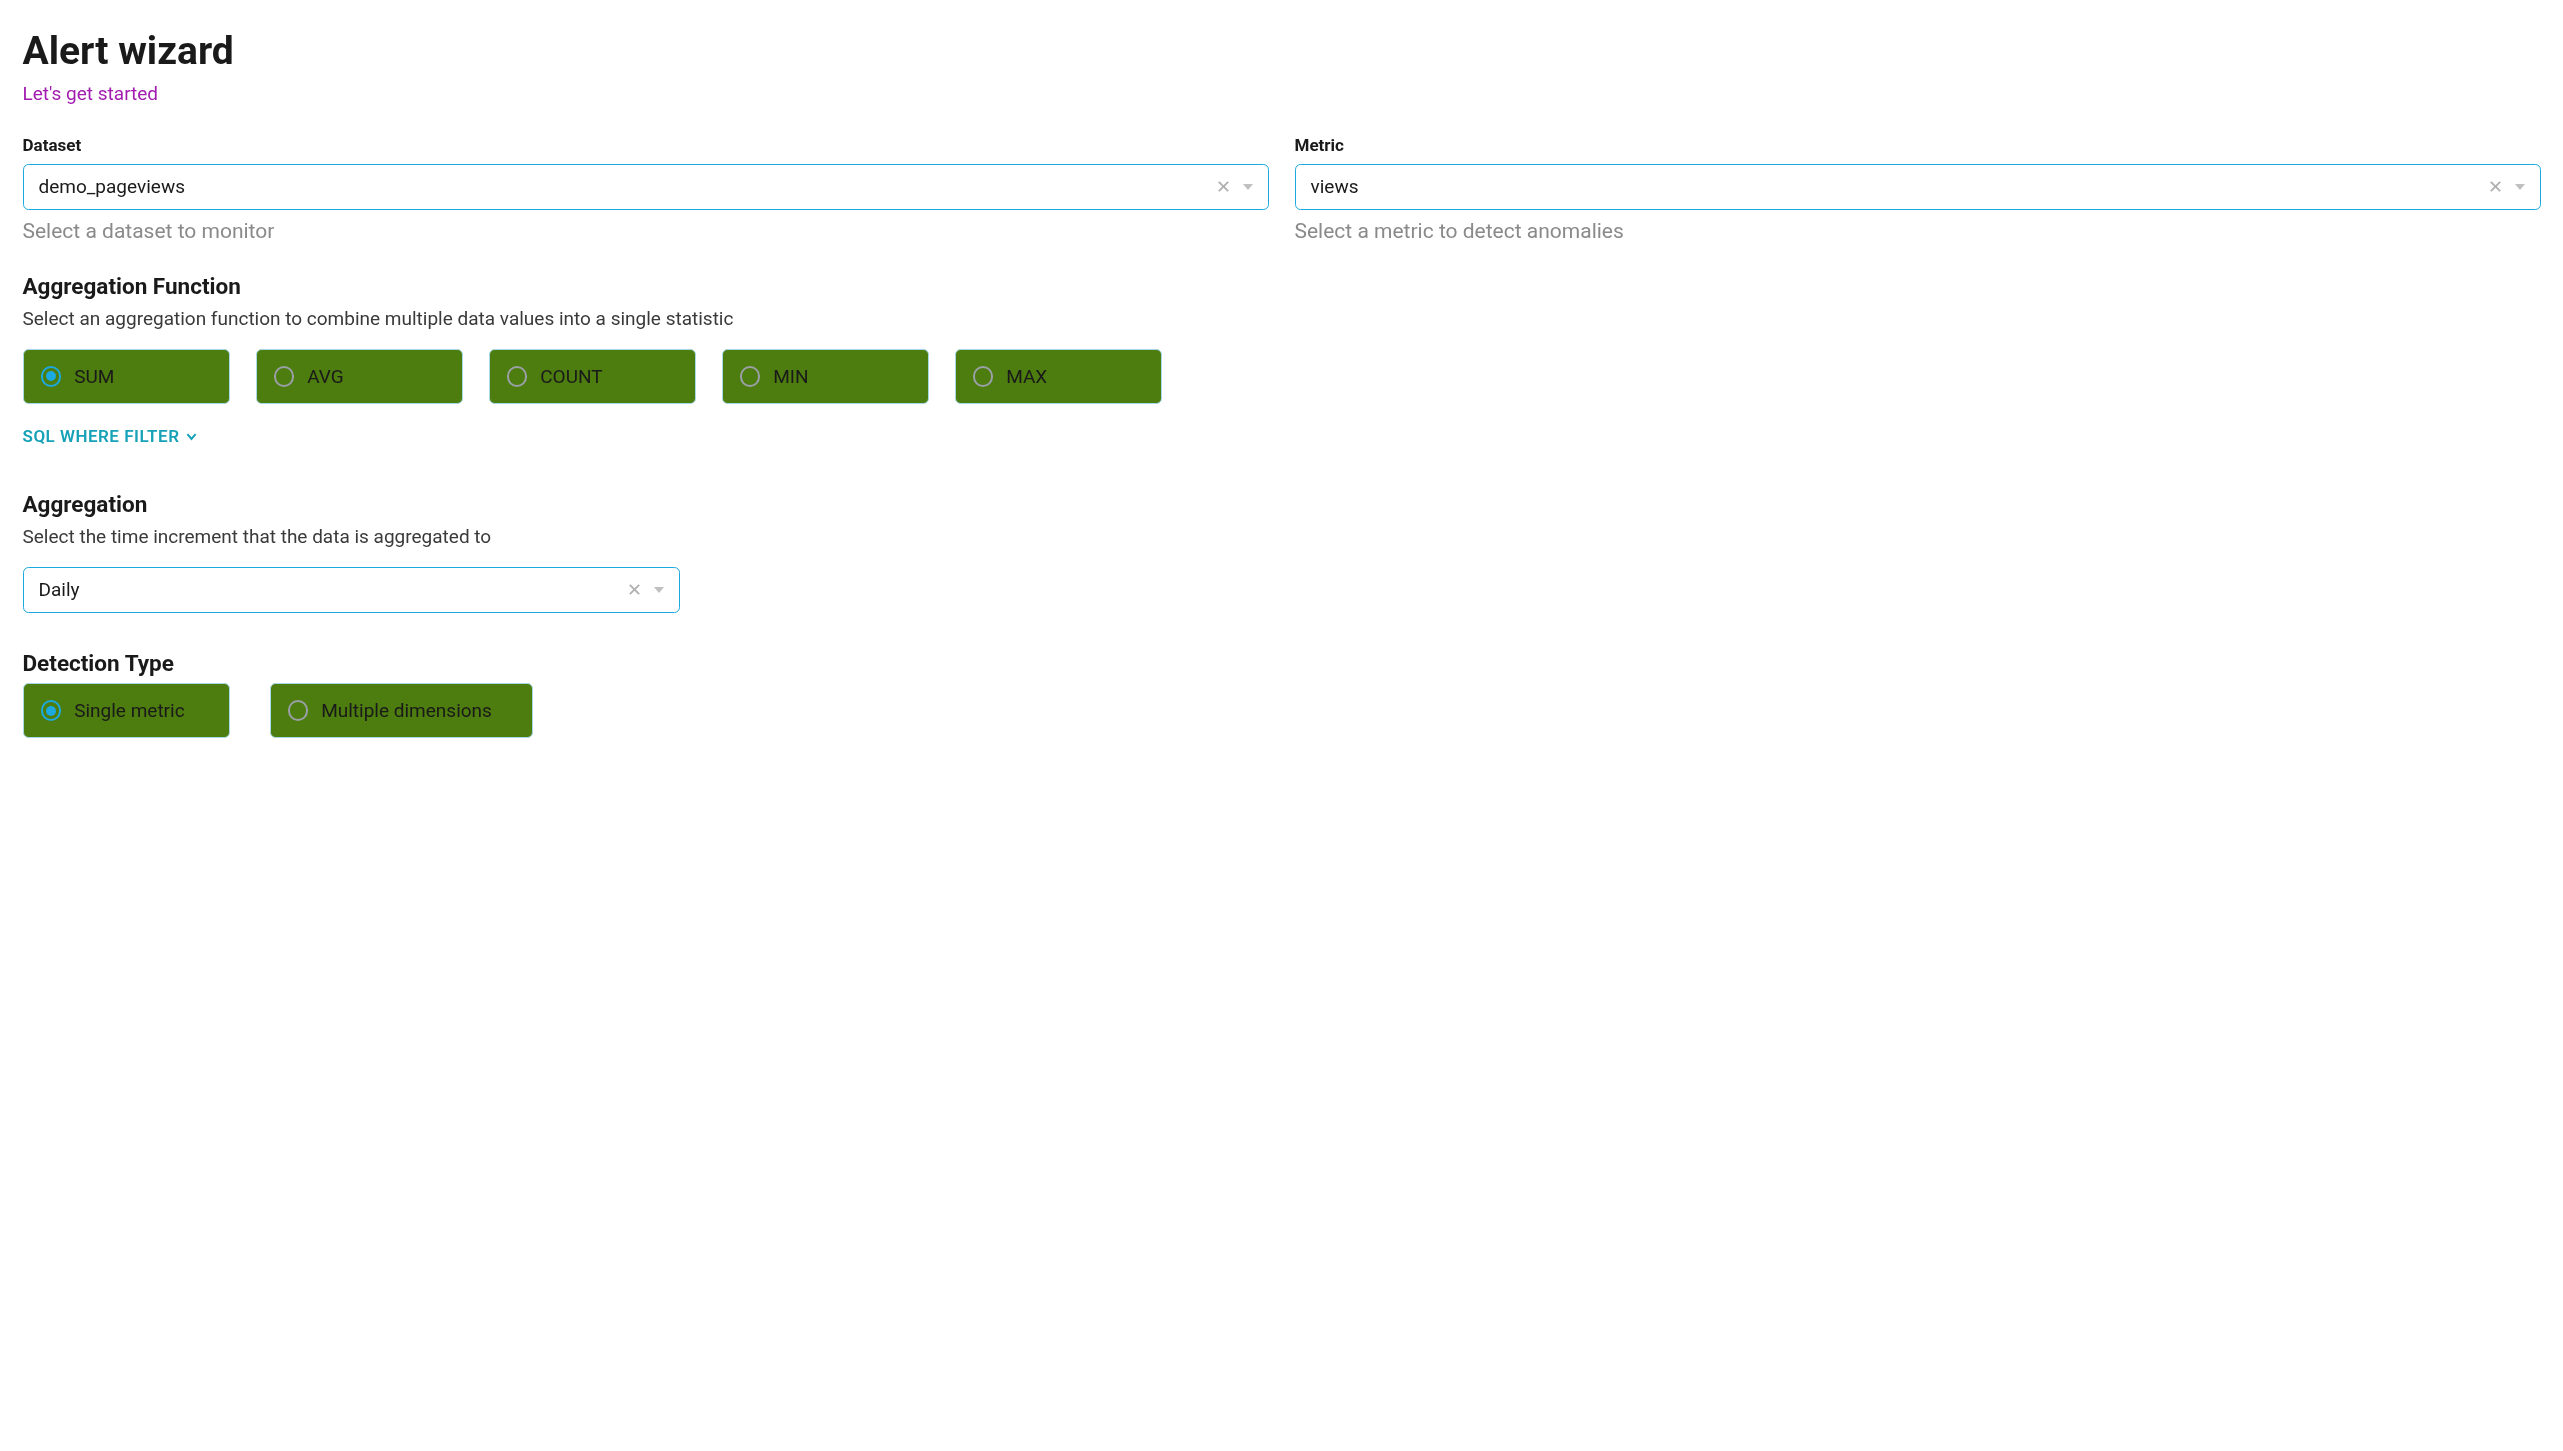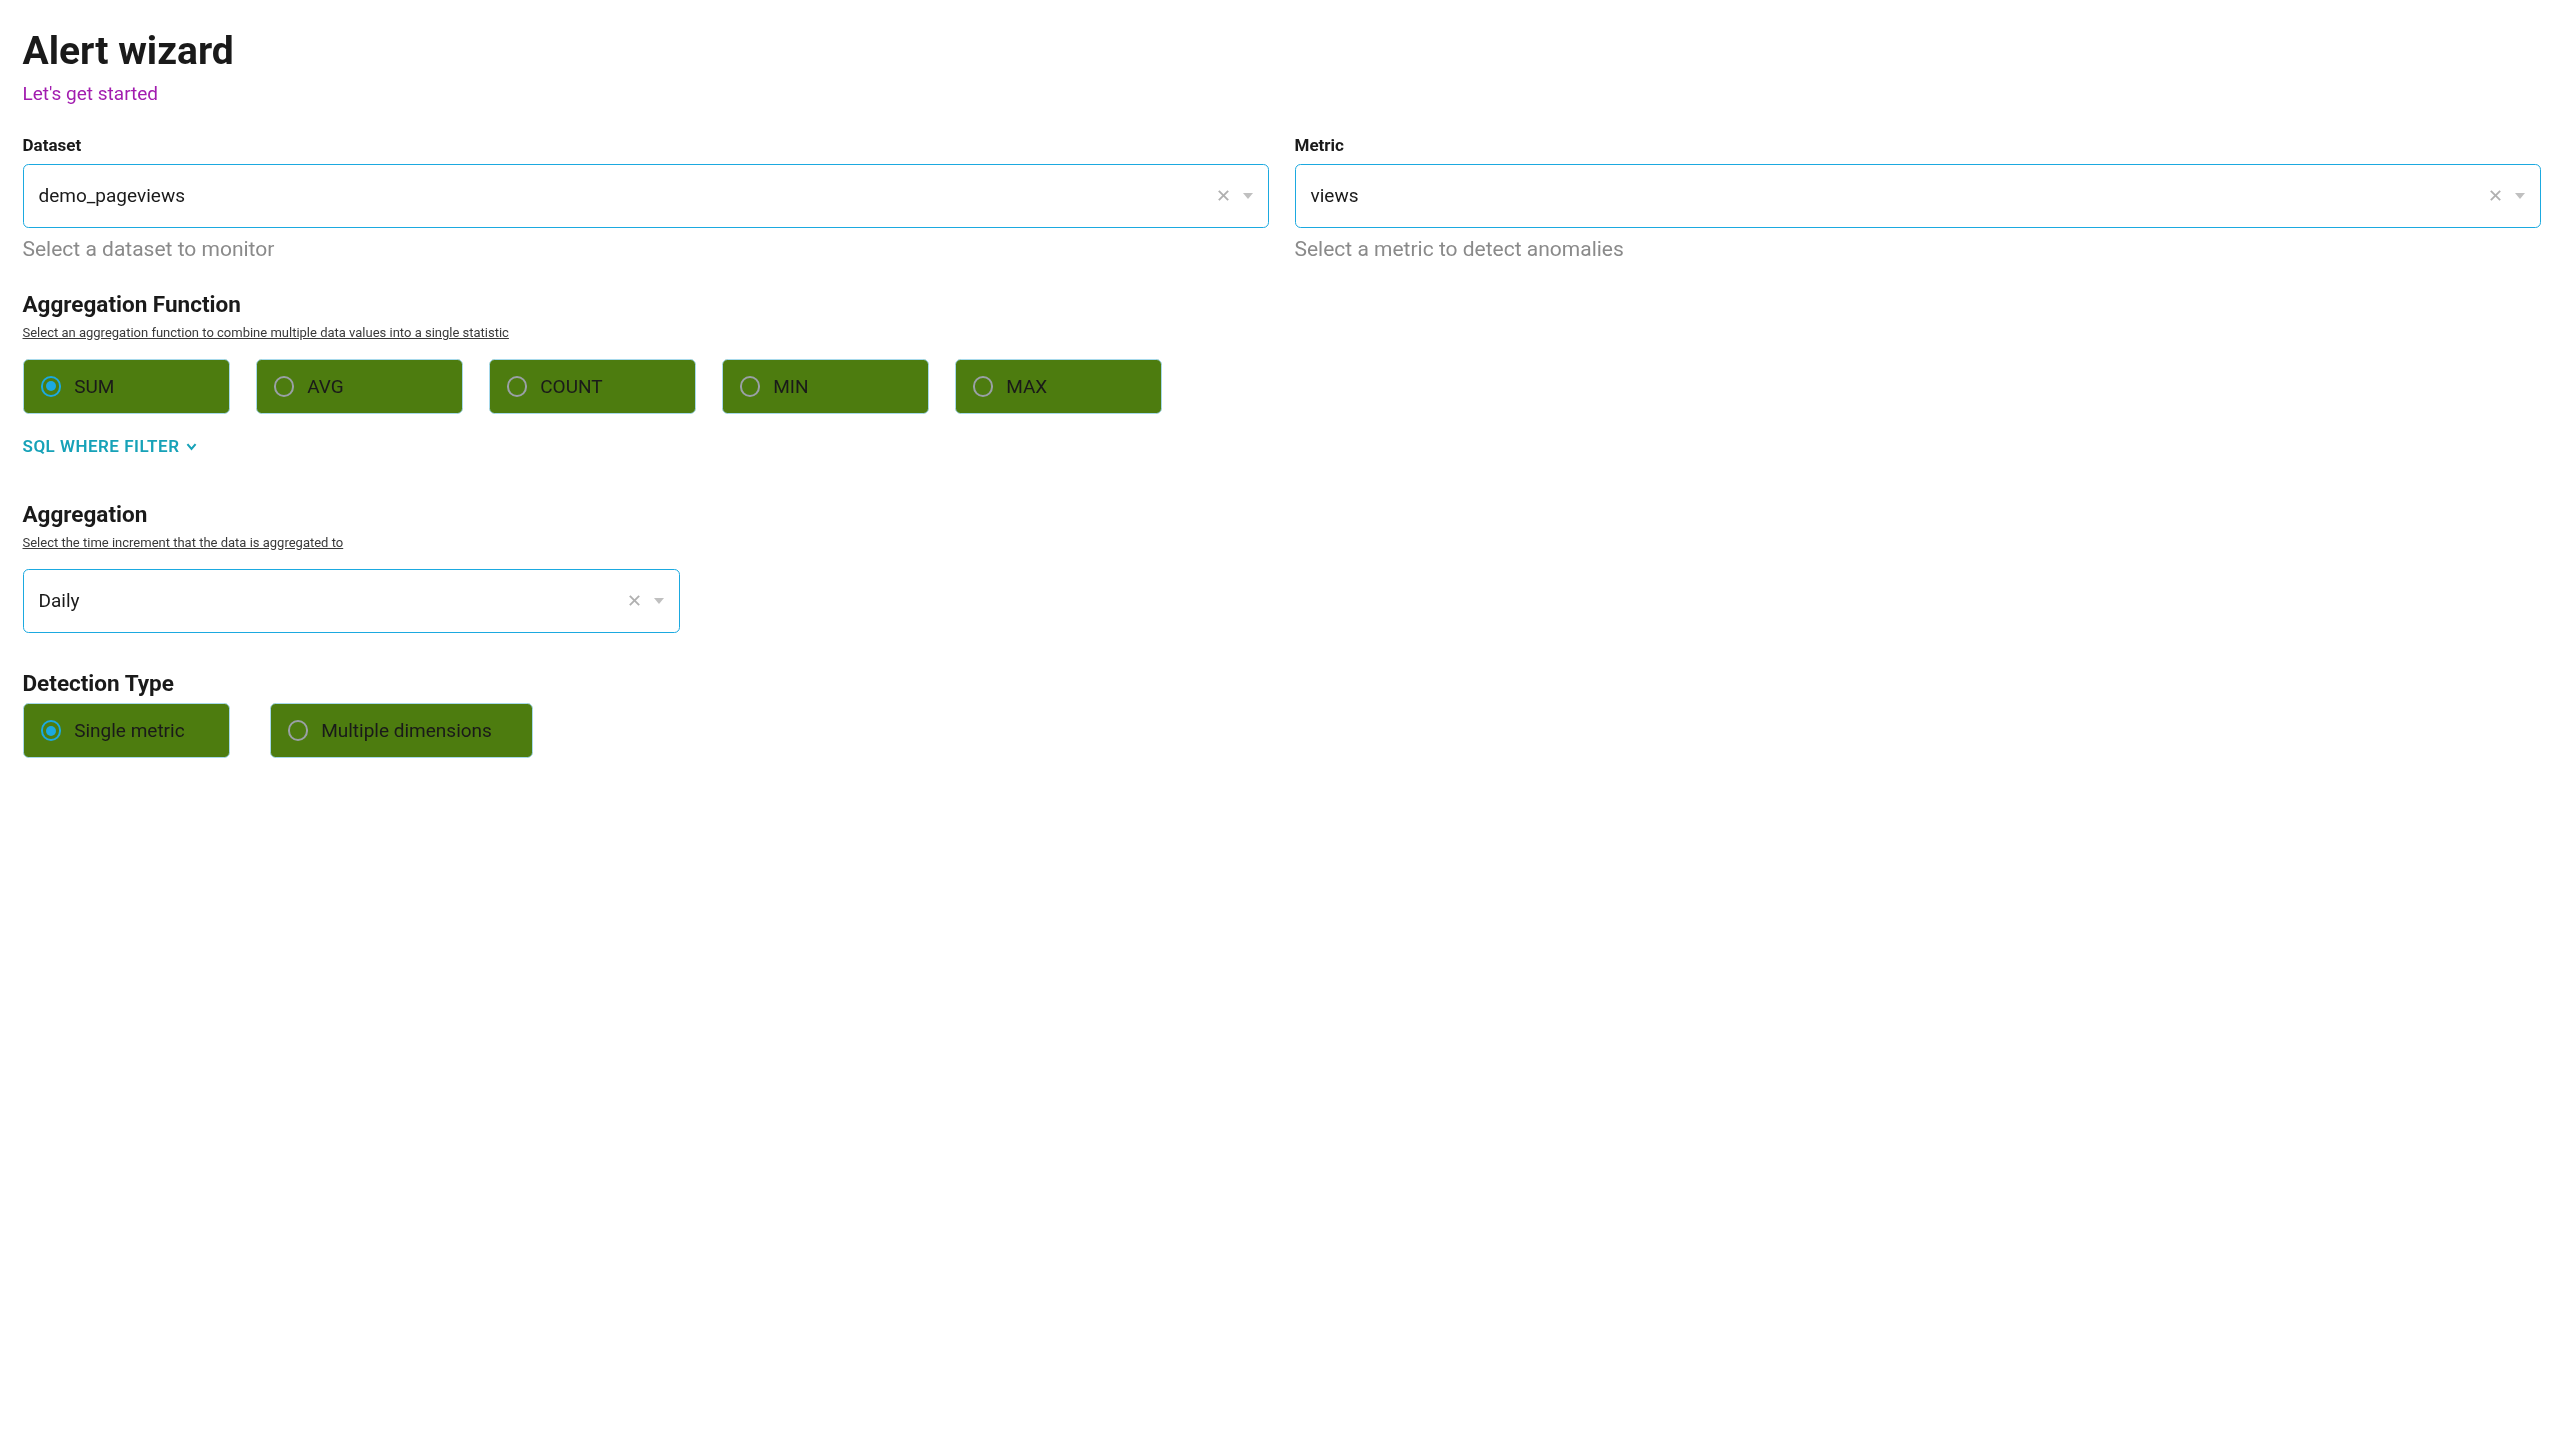--- a/index.html
+++ b/index.html
@@ -37,21 +37,21 @@
     .field-label {
       font-size: 17px;
       font-weight: 700;
       color: #1a1a1a;
       margin-bottom: 9.4px;
     }
     .select-box {
       position: relative;
       border: 1.9px solid #1ba9e0;
       border-radius: 5.6px;
-      height: 64px;
+      height: 46px;
       display: flex;
       align-items: center;
       padding: 0 15px;
       background: #fff;
       cursor: pointer;
     }
     .select-value {
       flex: 1;
       font-size: 19px;
       color: #1a1a1a;
@@ -79,24 +79,23 @@
       color: #8a8a8a;
       margin-top: 9.4px;
     }
     .section-title {
       font-size: 22.5px;
       font-weight: 700;
       color: #1a1a1a;
       margin-bottom: 7.5px;
     }
     .section-desc {
-      font-size: 13px;
+      font-size: 19px;
       color: #3a3a3a;
       margin-bottom: 19px;
-      text-decoration: underline;
     }
     .radio-row {
       display: flex;
       gap: 26px;
       flex-wrap: wrap;
     }
     .radio-card {
       border: 1.4px solid #a7d9eb;
       border-radius: 5.6px;
       padding: 15px 17px;

